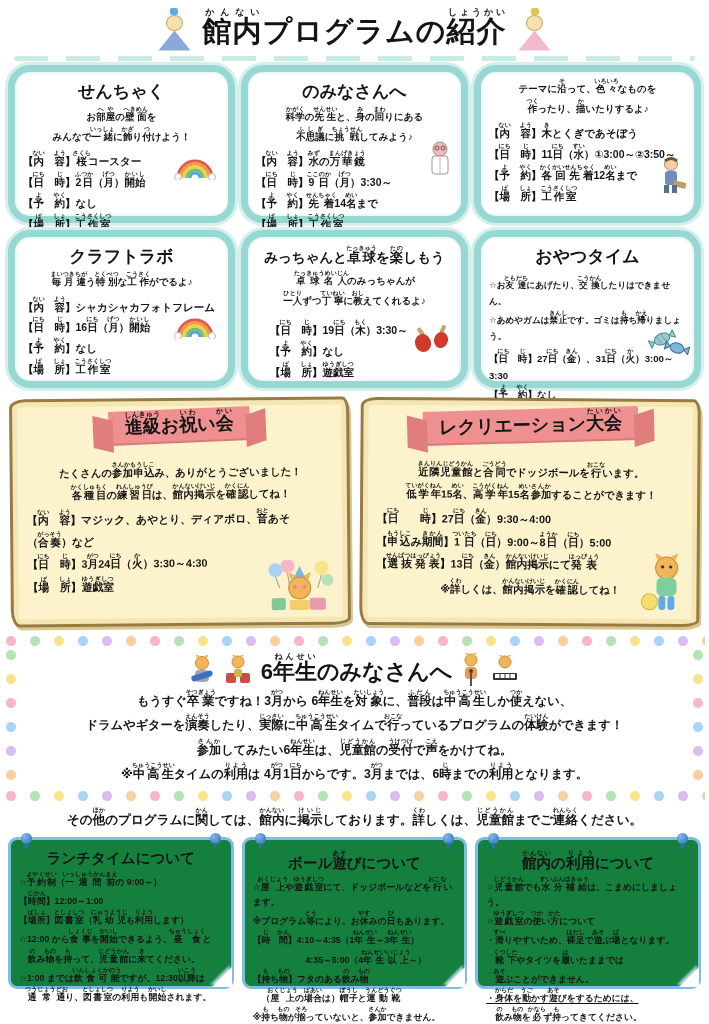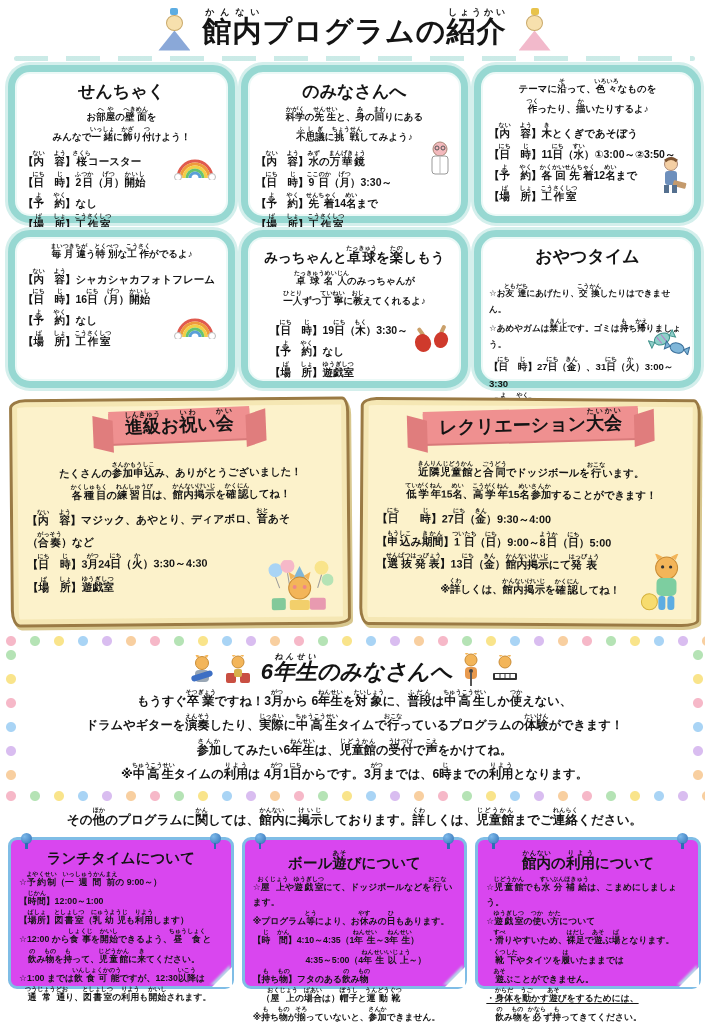--- a/index.html
+++ b/index.html
@@ -32,21 +32,21 @@
     position:relative; height:158px; background:#fff;
     border:7px solid #97d8d2; border-radius:22px;
     box-shadow:0 0 0 3px #d4efec, inset 0 0 0 2px #ecf9f7;
     padding:6px 8px 4px;
   }
   .card-title{ text-align:center; font-size:17px; margin:2px 0 3px; white-space:nowrap; }
   .card-desc{ text-align:center; font-size:9.5px; line-height:1.85; }
   .card-fields{ font-size:10.5px; line-height:1.8; margin-top:5px; }
   .card5 .card-title{ font-size:13.5px; }
   .card5 .card-fields{ margin-top:10px; padding-left:14px; }
-  .card6 .card-title{ margin-bottom:15px; }
+  .card6 .card-title{ margin-bottom:7px; }
   .card6 .card-desc{ text-align:left; font-size:8.6px; }
   .card6 .card-fields{ font-size:9.6px; margin-top:3px; }
   .cicon{ position:absolute; }
 
   
   .scrolls{ display:flex; gap:10px; padding:8px 10px 2px; }
   .scroll{
     position:relative; flex:1; height:228px; background:#fcf2cb;
     border:3px solid #9a7a44; border-radius:16px 7px 18px 9px / 9px 15px 7px 17px;
     box-shadow:inset 0 0 0 5px #f5e7b4, 2px 3px 0 #d8c78e;
@@ -86,30 +86,30 @@
     background-image:
       radial-gradient(circle at 7px 7px,#b5e3b5 4.5px,transparent 5.5px),
       radial-gradient(circle at 7px 31px,#f9e48b 4.5px,transparent 5.5px),
       radial-gradient(circle at 7px 55px,#f6b8c8 4.5px,transparent 5.5px),
       radial-gradient(circle at 7px 79px,#a9d4f5 4.5px,transparent 5.5px),
       radial-gradient(circle at 7px 103px,#d9bdf0 4.5px,transparent 5.5px),
       radial-gradient(circle at 7px 127px,#f8cfa0 4.5px,transparent 5.5px);
     background-size:14px 144px; background-repeat:repeat-y; }
   .dot-l{ left:0; } .dot-r{ right:0; }
   .six-head{ display:flex; align-items:flex-end; justify-content:center; gap:8px; }
-  .six-title{ font-size:22px;font-style:italic; }
+  .six-title{ font-size:22px; }
   .six-title ruby rt{ font-size:8px; }
   .six-lines{ text-align:center; font-size:12.2px; line-height:2.0; margin-top:2px; }
 
   .other-line{ text-align:center; font-size:12.6px; margin:4px 2px 6px; line-height:1.7; }
 
   
   .notes{ display:flex; gap:8px; padding:0 8px; }
   .note{
-    position:relative; flex:1; background:#d946ef; border:3px solid #7fbde6; border-radius:9px;
+    position:relative; flex:1; background:#15803d; border:3px solid #7fbde6; border-radius:9px;
     padding:9px 8px 6px; height:152px;
   }
   .note-title{ text-align:center; font-size:14.5px; margin-bottom:3px; white-space:nowrap; }
   .note-title ruby rt{ font-size:6.5px; }
   .note-lines{ font-size:8.8px; line-height:1.72; }
   .pin{ position:absolute; top:-7px; width:11px; height:11px; border-radius:50%;
     background:radial-gradient(circle at 3.5px 3.5px,#7cb9ea,#2e6db4); }
   .pin::after{ content:""; position:absolute; left:4px; top:10px; width:2.5px; height:6px; background:#2e6db4; }
   .pin-l{ left:10px; } .pin-r{ right:10px; }
   .curl{ position:absolute; right:-1px; bottom:-1px; width:0; height:0;
@@ -198,20 +198,21 @@
         <circle cx="13" cy="8" r="6.5" fill="#f4cfa4" stroke="#a87"></circle>
         <path d="M7 5 Q13 0 19 5" stroke="#7a5230" stroke-width="3" fill="none"></path>
         <rect x="7" y="15" width="12" height="14" rx="3" fill="#6d8fbc"></rect>
         <rect x="16" y="24" width="13" height="6" rx="1" fill="#c49a6c" transform="rotate(14 16 24)"></rect>
         <rect x="6" y="29" width="5" height="8" fill="#55708f"></rect>
           <rect x="14" y="29" width="5" height="8" fill="#55708f"></rect>
       </svg>
     </div>
 
     <div class="card card4">
+      <div class="card-title">クラフトラボ</div>
       <div class="card-desc">
           <div class="ln"><ruby>毎月違<rt>まいつきちが</rt></ruby>う<ruby>特別<rt>とくべつ</rt></ruby>な<ruby>工作<rt>こうさく</rt></ruby>がでるよ♪</div>
         </div>
       <div class="card-fields">
           <div class="ln">【<ruby>内<rt>ない</rt></ruby>　<ruby>容<rt>よう</rt></ruby>】シャカシャカフォトフレーム</div>
           <div class="ln">【<ruby>日<rt>にち</rt></ruby>　<ruby>時<rt>じ</rt></ruby>】16<ruby>日<rt>にち</rt></ruby>（<ruby>月<rt>げつ</rt></ruby>）<ruby>開始<rt>かいし</rt></ruby></div>
           <div class="ln">【<ruby>予<rt>よ</rt></ruby>　<ruby>約<rt>やく</rt></ruby>】なし</div>
           <div class="ln">【<ruby>場<rt>ば</rt></ruby>　<ruby>所<rt>しょ</rt></ruby>】<ruby>工作室<rt>こうさくしつ</rt></ruby></div>
         </div>
       <svg class="cicon" style="right:10px;bottom:42px" width="46" height="28" viewBox="0 0 46 28">

